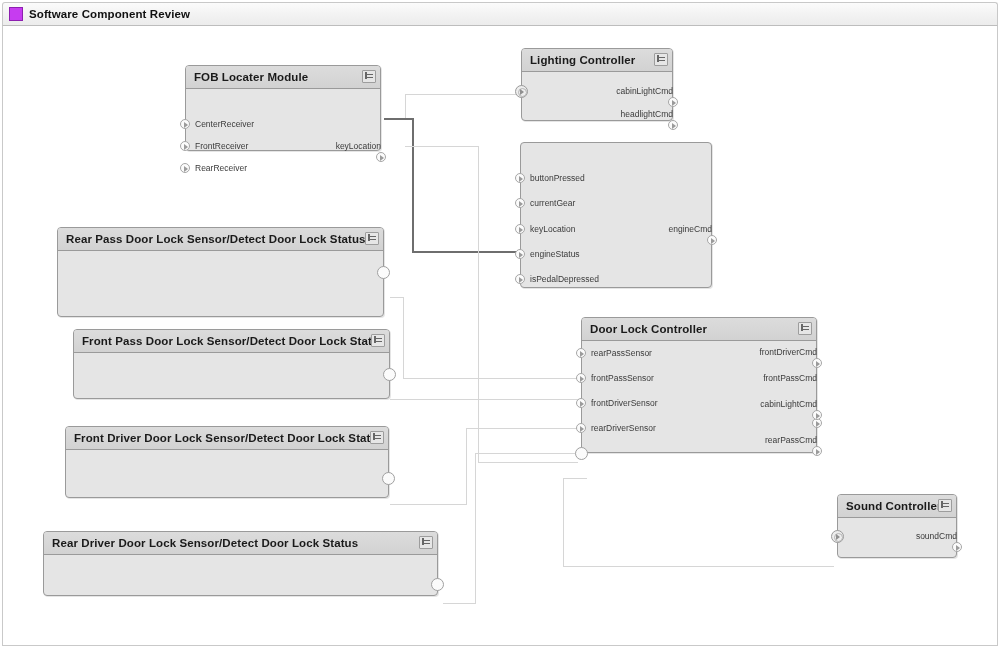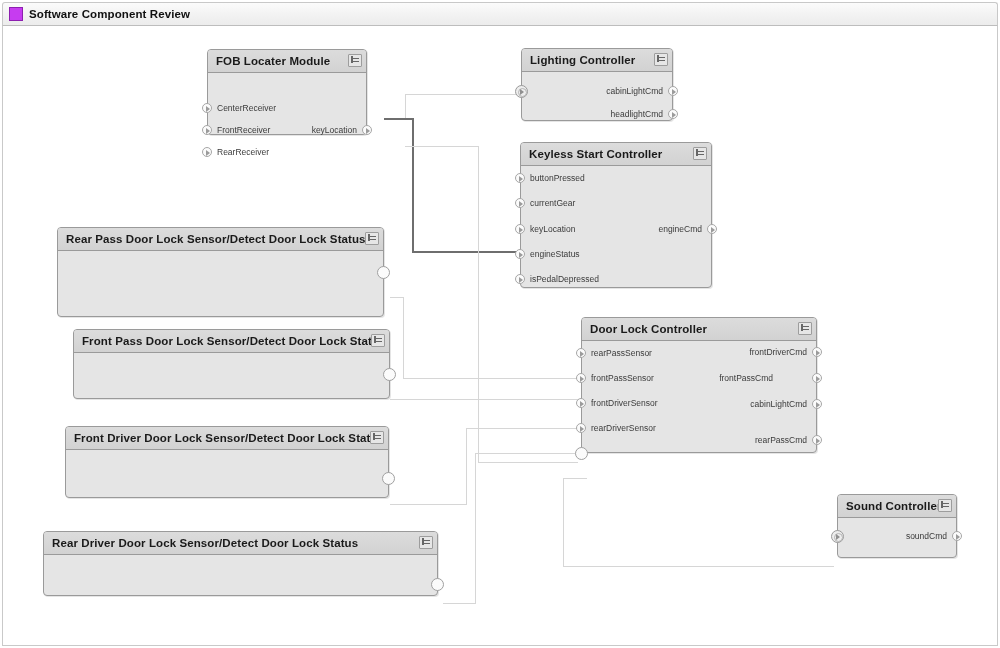--- a/index.html
+++ b/index.html
@@ -62,21 +62,21 @@
   .pmark.plain:after{display:none;}
   .pmark.big{width:13px;height:13px;border:1px solid #a0a0a0;}
   .pmark.conn{width:13px;height:13px;border:1px solid #9a9a9a;background:#ededed;}
   .pmark.conn:after{left:4px;top:3px;border-top:3px solid transparent;
          border-bottom:3px solid transparent;border-left:4px solid #8f8f8f;}
   .pmark.conn:before{content:"";position:absolute;left:2px;top:2px;
          width:7px;height:7px;border:1px solid #b4b4b4;border-radius:50%;}
 
   .port.in{}
   .port.in .plabel{margin-left:5px;}
-  .port.out{flex-direction:row;}
+  .port.out{flex-direction:column;align-items:flex-end;}
   .port.out .plabel{margin-right:5px;text-align:right;}
 </style>
 </head>
 <body>
 
 <div class="window">
 
   <div class="titlebar">
     <span class="tb-icon"></span>
     <span class="tb-title">Software Component Review</span>
@@ -90,21 +90,21 @@
         <path d="M 387 271 L 400 271 L 400 352 L 575 352" fill="none" stroke-width="1" stroke="#d6d6d6" shape-rendering="crispEdges"></path>
         <path d="M 387 373 L 575 373" fill="none" stroke-width="1" stroke="#d6d6d6" shape-rendering="crispEdges"></path>
         <path d="M 387 478 L 463 478 L 463 402 L 575 402" fill="none" stroke-width="1" stroke="#d6d6d6" shape-rendering="crispEdges"></path>
         <path d="M 440 577 L 472 577 L 472 427 L 575 427" fill="none" stroke-width="1" stroke="#d6d6d6" shape-rendering="crispEdges"></path>
         <path d="M 584 452 L 560 452 L 560 540 L 831 540" fill="none" stroke-width="1" stroke="#d6d6d6" shape-rendering="crispEdges"></path>
         <path d="M 475 120 L 475 436 L 575 436" fill="none" stroke-width="1" stroke="#d6d6d6" shape-rendering="crispEdges"></path>
         <path d="M 402 120 L 475 120" fill="none" stroke-width="1" stroke="#d6d6d6" shape-rendering="crispEdges"></path>
       </svg>
 
     <div id="blocks-root">
-        <div class="block" style="left: 182px; top: 23px; width: 160px; height: 86px; margin-left: 22px;">
+        <div class="block" style="left: 182px; top: 39px; width: 196px; height: 86px;">
           <div class="bhead">
             <span class="btitle">FOB Locater Module</span>
             <div class="badge">
               <i></i>
             </div>
           </div>
           <div class="port in" style="left: -6px; top: 52px;">
             <span class="pmark"></span>
             <span class="plabel">CenterReceiver</span>
           </div>
@@ -134,26 +134,20 @@
           <div class="port out" style="right: -6px; top: 36px;">
             <span class="plabel">cabinLightCmd</span>
             <span class="pmark"></span>
           </div>
           <div class="port out" style="right: -6px; top: 59px;">
             <span class="plabel">headlightCmd</span>
             <span class="pmark"></span>
           </div>
         </div>
         <div class="block" style="left: 517px; top: 116px; width: 192px; height: 146px;">
-          <div class="bhead">
-            <span class="btitle">Keyless Start Controller</span>
-            <div class="badge">
-              <i></i>
-            </div>
-          </div>
           <div class="port in" style="left: -6px; top: 29px;">
             <span class="pmark"></span>
             <span class="plabel">buttonPressed</span>
           </div>
           <div class="port in" style="left: -6px; top: 54px; justify-content: space-between;">
             <span class="pmark"></span>
             <span class="plabel">currentGear</span>
           </div>
           <div class="port in" style="left: -6px; top: 80px;">
             <span class="pmark"></span>

